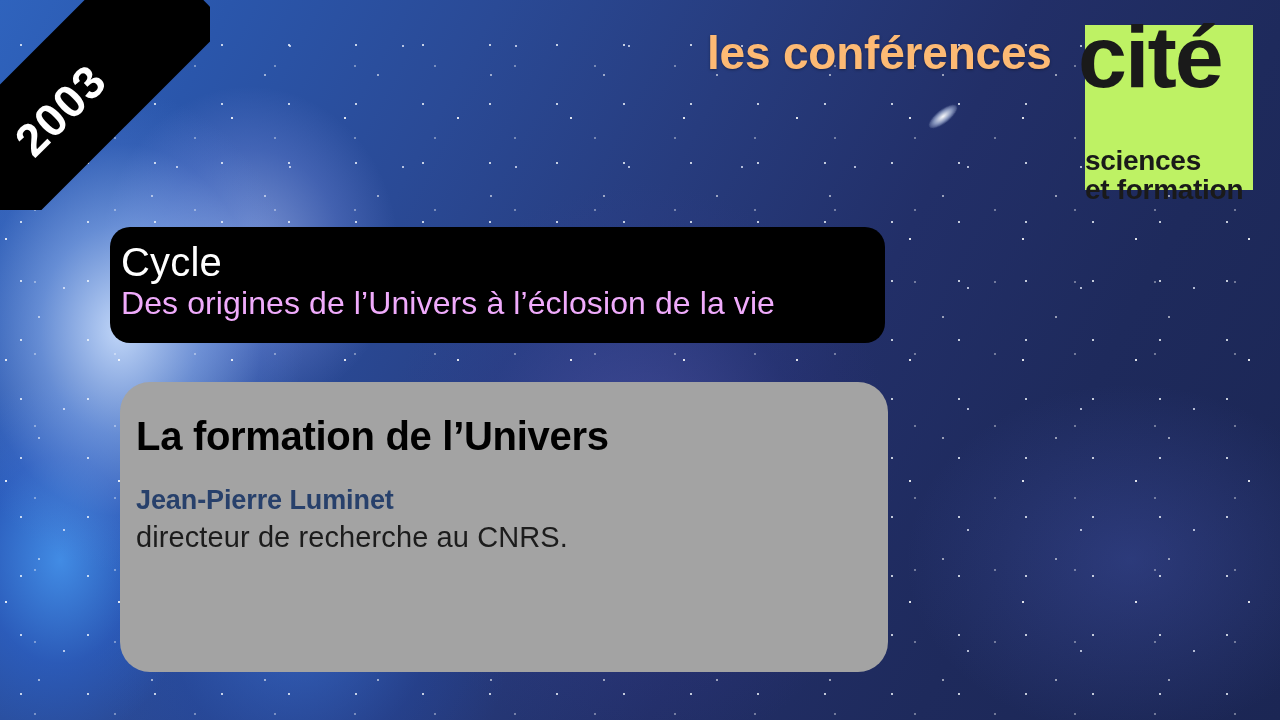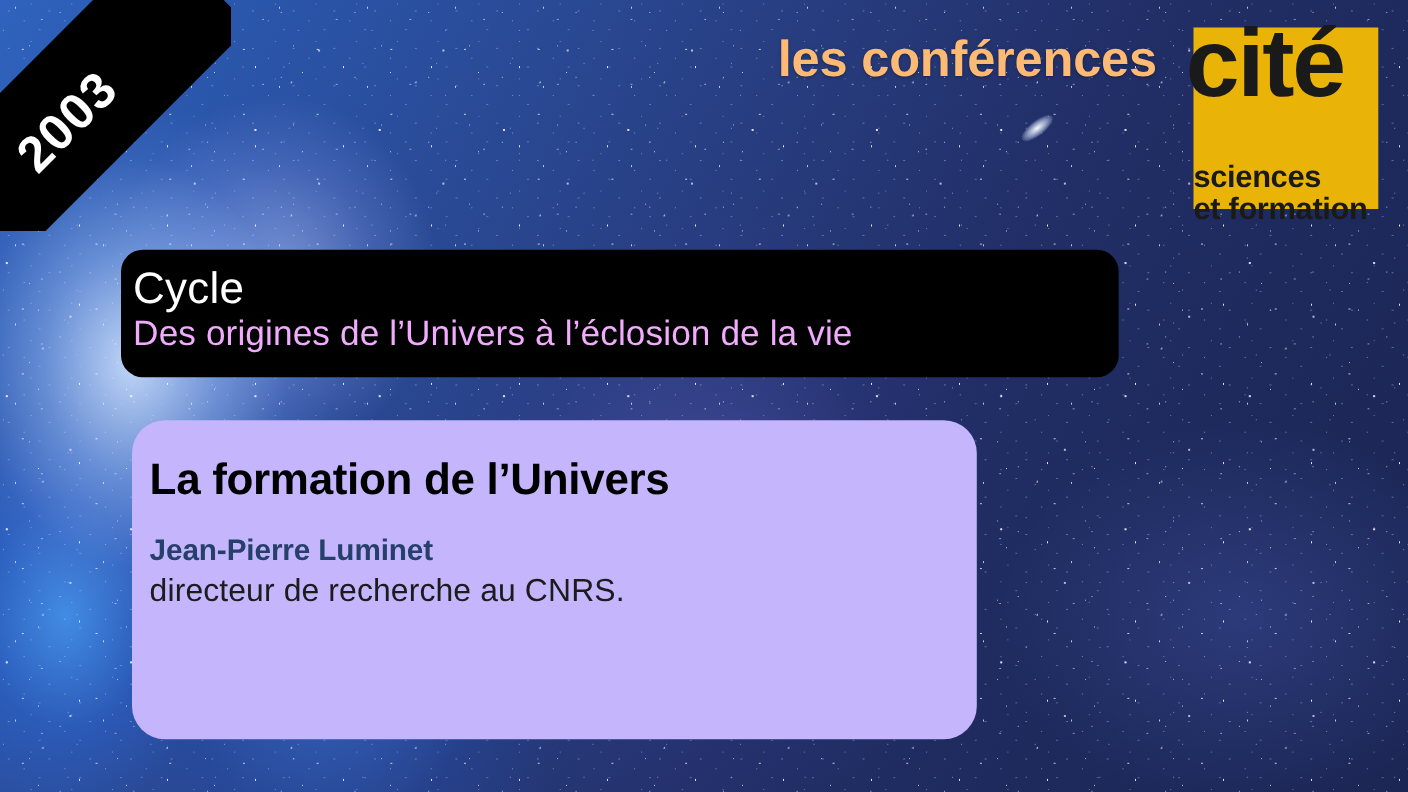--- a/index.html
+++ b/index.html
@@ -136,21 +136,21 @@
     text-shadow: 0 1px 3px rgba(0,0,0,0.35);
   }
 
   
   .logo {
     position: absolute;
     left: 1085px;
     top: 25px;
     width: 168px;
     height: 165px;
-    background: #eab308;
+    background: #bef264;
   }
   .logo-main {
     position: absolute;
     left: -7px;
     top: -12px;
     font-size: 88px;
     font-weight: bold;
     color: #1a1a1a;
     letter-spacing: -2px;
     line-height: 1;
@@ -165,21 +165,21 @@
     line-height: 1.02;
     letter-spacing: -0.3px;
     white-space: nowrap;
   }
 
   
   .cycle-box {
     position: absolute;
     left: 110px;
     top: 227px;
-    width: 907px;
+    width: 775px;
     height: 116px;
     background: #000000;
     border-radius: 20px;
     padding: 13px 0 0 11px;
     text-decoration: underline;
   }
   .cycle-label {
     color: #ffffff;
     font-size: 40px;
     font-weight: normal;
@@ -195,21 +195,21 @@
     white-space: nowrap;
   }
 
   
   .card {
     position: absolute;
     left: 120px;
     top: 382px;
     width: 768px;
     height: 290px;
-    background: #c4b5fd;
+    background: #a3a3a3;
     border-radius: 30px;
     padding: 32px 36px 0 16px;
   }
   .card-title {
     color: #000000;
     font-size: 40px;
     font-weight: bold;
     line-height: 1.1;
     letter-spacing: -0.3px;
     margin-bottom: 27px;

